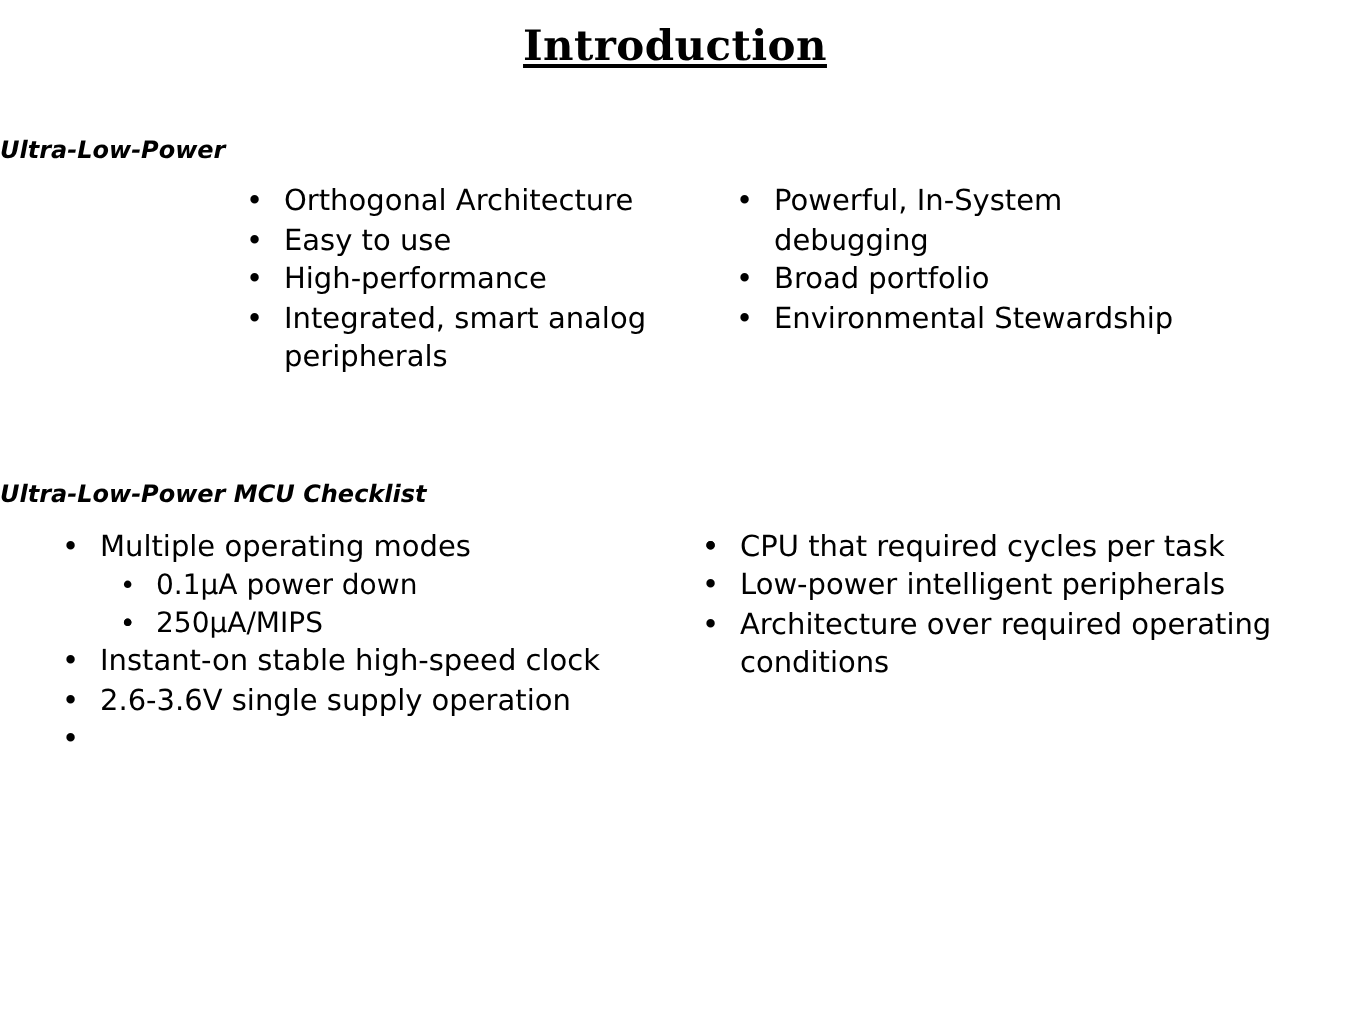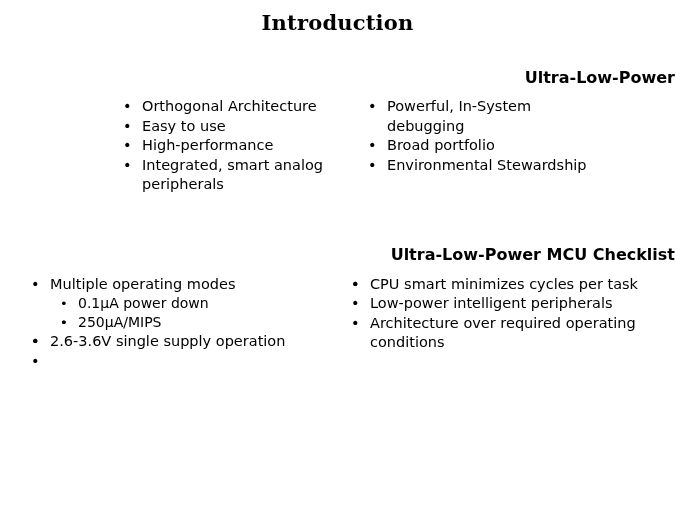--- a/index.html
+++ b/index.html
@@ -20,33 +20,34 @@
     height: 506px;
     box-sizing: border-box;
   }
   .slide-title {
     text-align: center;
     font-size: 21px;
     font-weight: bold;
     font-family: "DejaVu Serif", serif;
     margin-top: 10px;
     letter-spacing: 0.2px;
+    text-decoration: underline;
   }
   .section-heading {
-    text-align: right;
-    font-size: 16px;
+    text-align: left;
+    font-size: 12px;
     font-weight: bold;
     font-family: "DejaVu Sans", sans-serif;
+    font-style: italic;
   }
   .section-heading.first {
     margin-top: 33px;
   }
   .section-heading.second {
     margin-top: 0;
-    padding-left: 12px;
   }
   .two-col {
     display: flex;
     width: 100%;
     box-sizing: border-box;
   }
   
   .upper {
     margin-top: 10px;
     padding-left: 112px;
@@ -144,28 +145,28 @@
 
   <div class="section-heading second">Ultra-Low-Power  MCU Checklist</div>
 
   <div class="two-col lower">
     <div class="col-left">
       <ul class="bullets">
         <li><span class="bullet-dot">•</span><span>Multiple operating modes</span></li>
         <li class="sub"><span class="bullet-dot">•</span><span>0.1µA power down</span></li>
         <li class="sub"><span class="bullet-dot">•</span></li>
         <li class="sub"><span class="bullet-dot">•</span><span>250µA/MIPS</span></li>
-        <li><span class="bullet-dot">•</span></li>
+        <li><span class="bullet-dot">•</span><span>Instant-on stable high-speed clock</span></li>
         <li><span class="bullet-dot">•</span><span>2.6-3.6V single supply operation</span></li>
         <li><span class="bullet-dot">•</span></li>
       </ul>
     </div>
     <div class="col-right">
       <ul class="bullets">
         <li><span class="bullet-dot">•</span></li>
-        <li><span class="bullet-dot">•</span><span>CPU smart minimizes cycles per task</span></li>
+        <li><span class="bullet-dot">•</span><span>CPU that required cycles per task</span></li>
         <li><span class="bullet-dot">•</span><span>Low-power intelligent peripherals</span></li>
         <li><span class="bullet-dot">•</span><span>Architecture over required operating conditions</span></li>
       </ul>
     </div>
   </div>
 
 </div>
 
 </body></html>

